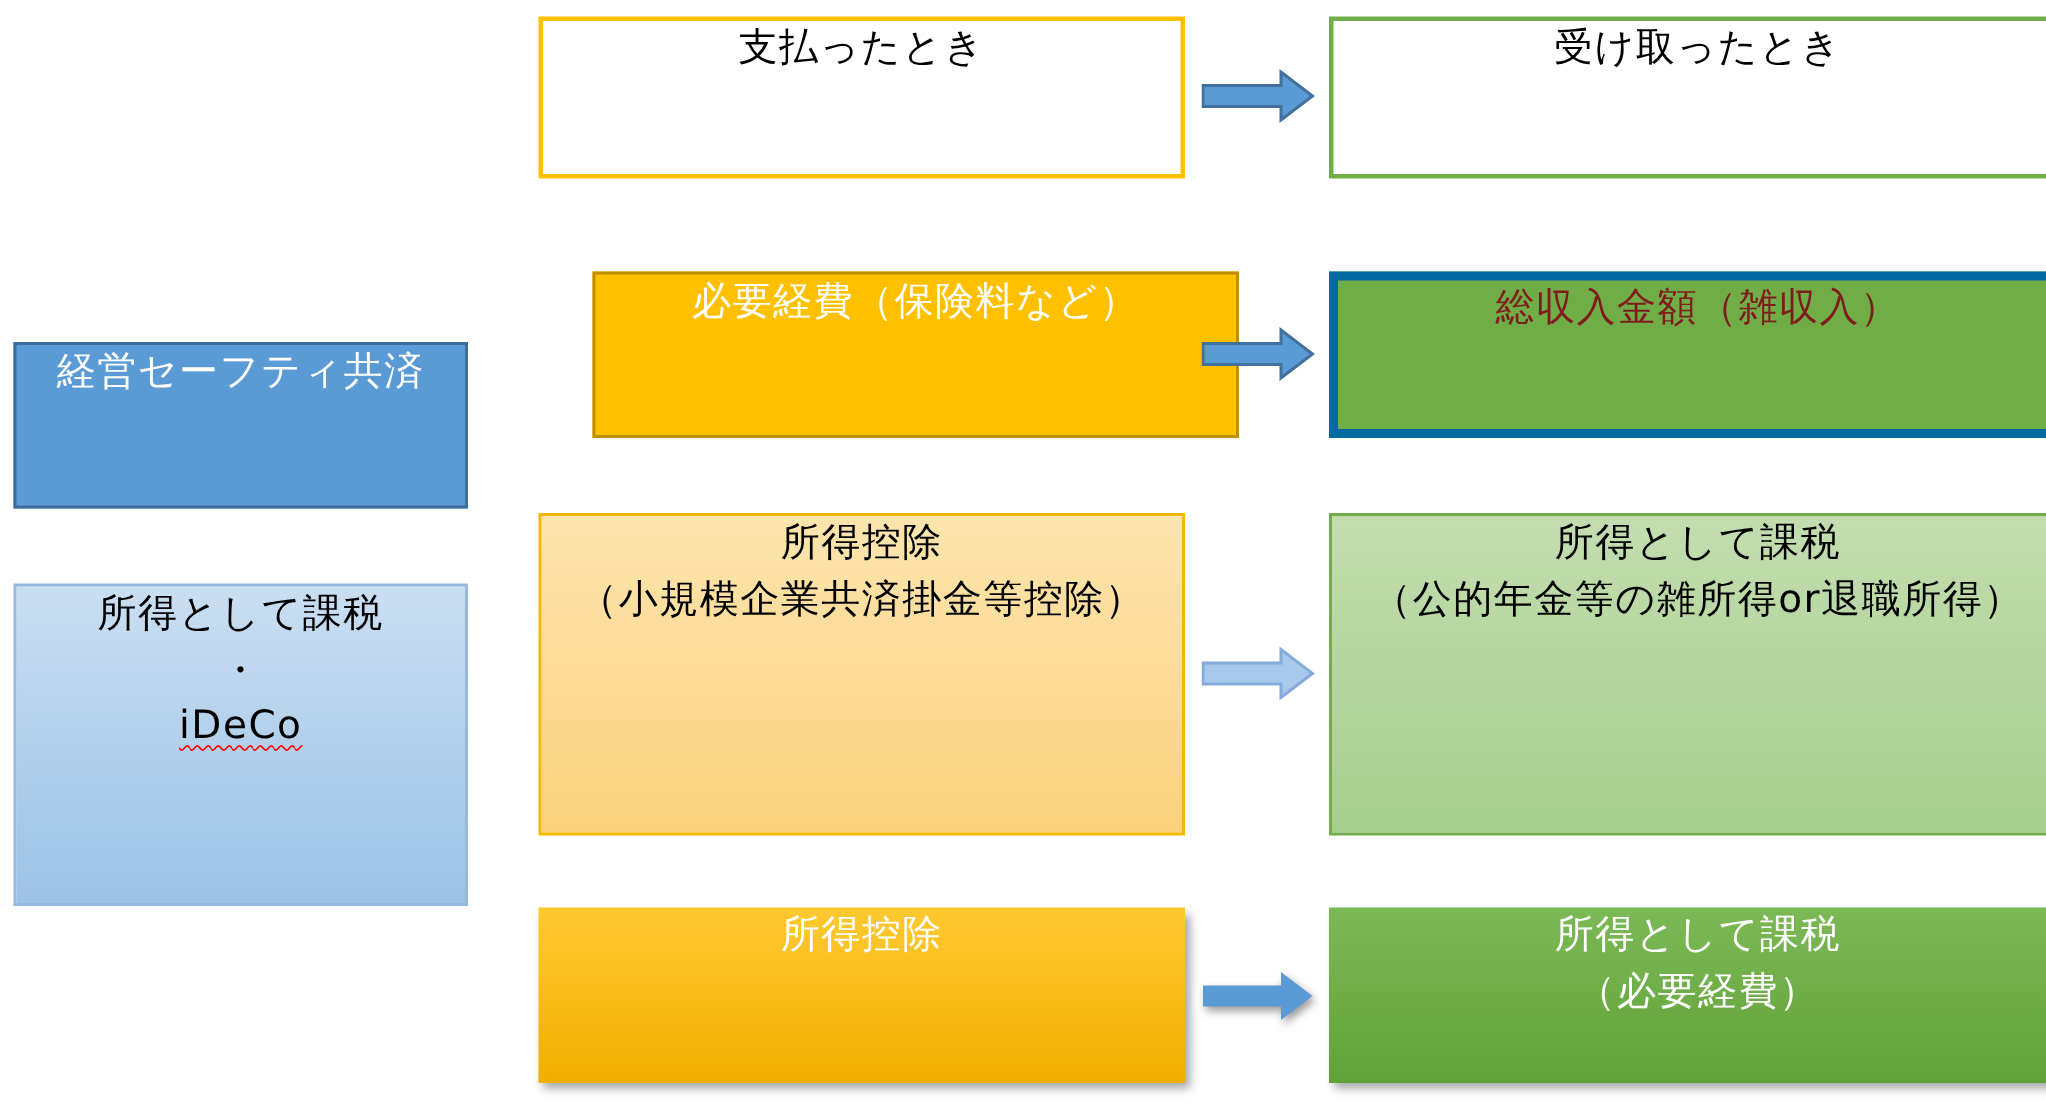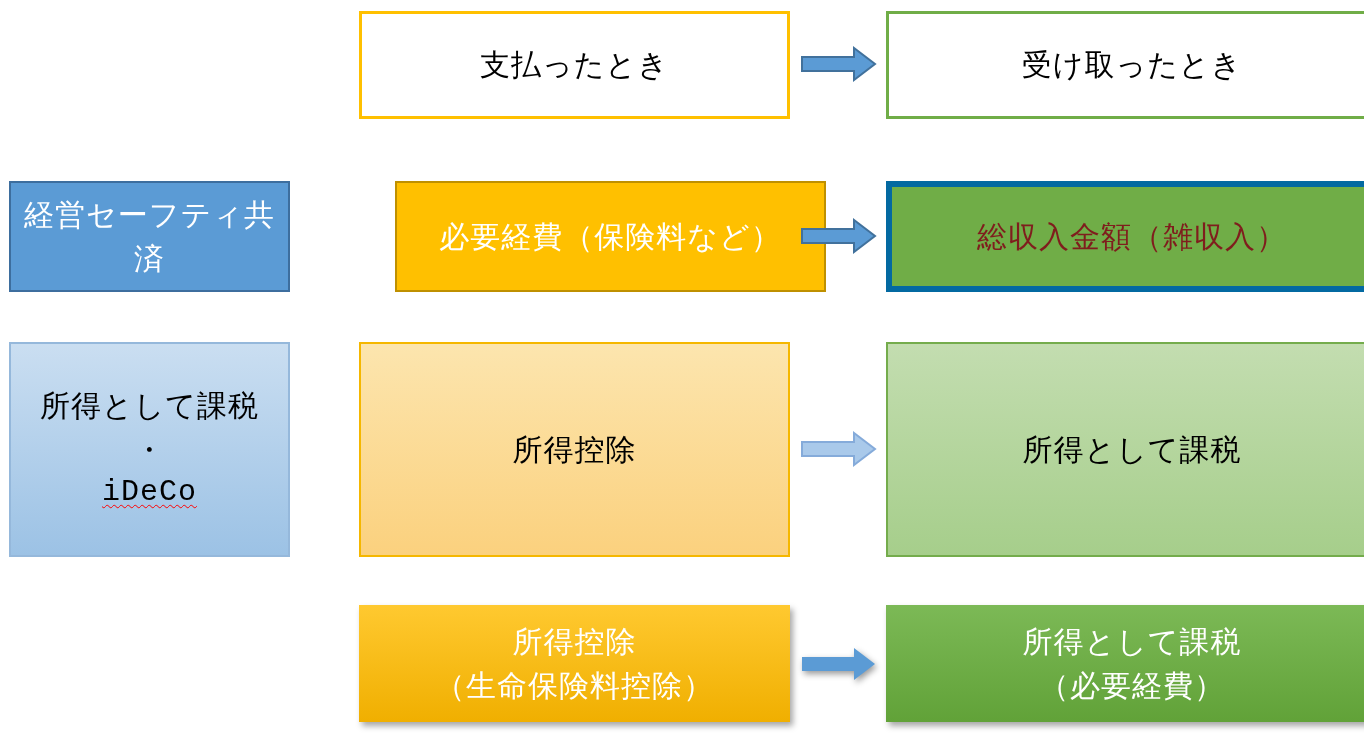--- a/index.html
+++ b/index.html
@@ -1,25 +1,25 @@
 <!DOCTYPE html>
 <html><head>
 <meta charset="utf-8">
 <style>
   html,body{margin:0;padding:0;background:#fff;}
   #stage{
     position:relative;width:1364px;height:742px;background:#ffffff;
     font-family:"DejaVu Sans","Liberation Sans",sans-serif;overflow:hidden;
   }
   .box{
-    position:absolute;display:flex;flex-direction:column;justify-content:center;
+    position:absolute;display:flex;flex-direction:column;
     align-items:center;text-align:center;box-sizing:border-box;
-    font-size:30px;line-height:1.45;color:#000;letter-spacing:1px;
+    font-size:26px;line-height:1.45;color:#000;letter-spacing:1px;
   }
-  .c1{left:9px;width:281px;}
+  .c1{left:9px;width:303px;margin-top:47px;}
   .c2{left:359px;width:431px;}
   .c3{left:886px;width:492px;}
   .rhdr{top:11px;height:108px;}
   .r1{top:181px;height:111px;}
   .r2{top:342px;height:215px;}
   .r3{top:605px;height:117px;}
 
   .hdr-paid{background:#ffffff;border:3px solid #FFC000;}
   .hdr-recv{background:#ffffff;border:3px solid #70AD47;}
 
@@ -36,21 +36,21 @@
   .box-green-grad{background:linear-gradient(to bottom,#7CB956 0%,#61A238 100%);color:#fff;box-shadow:3px 4px 6px rgba(0,0,0,.35);}
 
   .arrow{position:absolute;left:801px;width:76px;height:36px;}
   .arrow.shadowed{filter:drop-shadow(2px 3px 3px rgba(0,0,0,.4));}
   .a-hdr{top:46px;}
   .a-r1{top:218px;}
   .a-r2{top:431px;}
   .a-r3{top:646px;}
 
   .spell-error{text-decoration-line:underline;text-decoration-style:wavy;
-    text-decoration-color:#ff0000;text-decoration-thickness:1px;text-underline-offset:4px;font-family:Liberation Mono, monospace;}
+    text-decoration-color:#ff0000;text-decoration-thickness:1px;text-underline-offset:4px;}
 </style>
 </head>
 <body>
 
 <div id="stage">
 
   <div class="box c2 rhdr hdr-paid">
     <div>支払ったとき</div>
   </div>
   <svg class="arrow a-hdr" viewBox="0 0 76 36">
@@ -73,31 +73,32 @@
     <div>総収入金額（雑収入）</div>
   </div>
 
   <div class="box c1 r2 box-blue-lt">
     <div>所得として課税</div>
     <div>・</div>
     <div class="spell-error">iDeCo</div>
   </div>
   <div class="box c2 r2 box-gold-lt">
     <div>所得控除</div>
+    <div>（小規模企業共済掛金等控除）</div>
   </div>
   <svg class="arrow a-r2" viewBox="0 0 76 36">
     <polygon points="1,11 53,11 53,2 74,18 53,34 53,25 1,25" fill="#A9C9EA" stroke="#85ABDA" stroke-width="2"></polygon>
   </svg>
   <div class="box c3 r2 box-green-lt">
     <div>所得として課税</div>
+    <div>（公的年金等の雑所得or退職所得）</div>
   </div>
 
   <div class="box c2 r3 box-gold-grad">
     <div>所得控除</div>
-    <div>（生命保険料控除）</div>
   </div>
   <svg class="arrow a-r3 shadowed" viewBox="0 0 76 36">
     <polygon points="1,11 53,11 53,2 74,18 53,34 53,25 1,25" fill="#5B9BD5"></polygon>
   </svg>
   <div class="box c3 r3 box-green-grad">
     <div>所得として課税</div>
     <div>（必要経費）</div>
   </div>
 
 </div>

